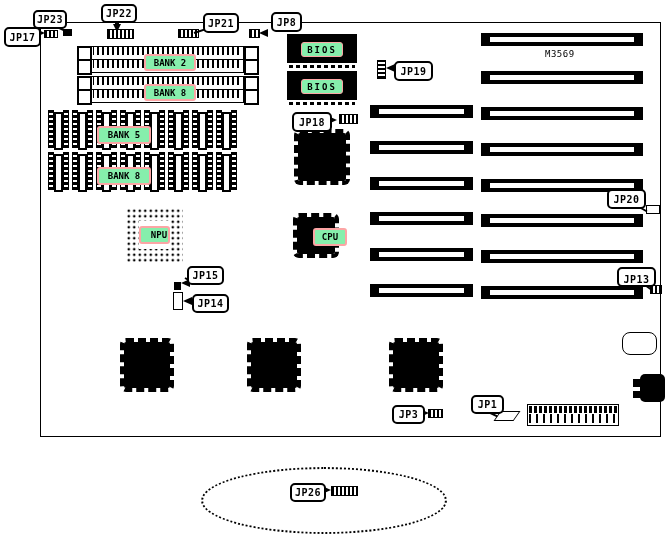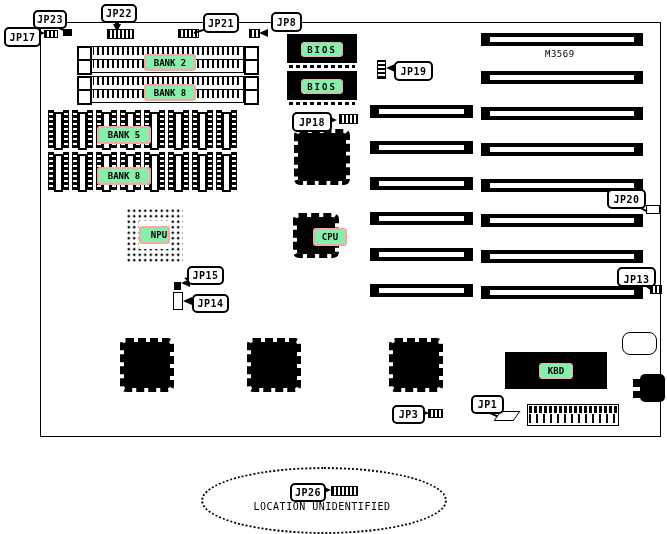--- a/index.html
+++ b/index.html
@@ -290,25 +290,20 @@
   <div class="abs co" style="left:617px;top:267px;width:35px;height:16px;align-items:flex-end;">
       <span>JP13</span>
     </div>
   <div class="abs lead" style="left:642px;top:282px;width:13px;transform:rotate(35deg);"></div>
   <div class="abs jmp-h" style="left:650px;top:285px;width:10px;height:7px;"></div>
 
   <div class="abs qfp" style="left:120px;top:338px;width:46px;height:46px;"></div>
   <div class="abs qfp" style="left:247px;top:338px;width:46px;height:46px;"></div>
   <div class="abs qfp" style="left:389px;top:338px;width:46px;height:46px;"></div>
 
-  <div class="abs bios" style="left:505px;top:352px;width:102px;height:37px;">
-    <div class="lblbox" style="position:absolute;left:34px;top:11px;width:32px;height:14px;border-width:1px;">
-        <span>KBD</span>
-      </div>
-  </div>
 
   <div class="abs" style="left:622px;top:332px;width:33px;height:21px;border:1.5px solid #000;border-radius:8px;z-index:1;"></div>
 
   <div class="abs" style="left:640px;top:374px;width:25px;height:28px;background:#000;border-radius:5px;z-index:1;"></div>
   <div class="abs jmp-s" style="left:633px;top:379px;width:8px;height:8px;"></div>
   <div class="abs jmp-s" style="left:633px;top:391px;width:8px;height:7px;"></div>
 
   <div class="abs pwr" style="left:527px;top:404px;width:90px;height:20px;">
     <div class="top"></div>
     <div class="teeth"></div>
@@ -325,15 +320,14 @@
     </div>
   <div class="abs arr-r" style="left:420px;top:409px;"></div>
   <div class="abs jmp-h" style="left:428px;top:409px;width:13px;height:7px;"></div>
 
   <div class="abs ellipse" style="left:201px;top:467px;width:242px;height:63px;"></div>
   <div class="abs co" style="left:290px;top:483px;width:32px;height:15px;">
       <span>JP26</span>
     </div>
   <div class="abs arr-r" style="left:322px;top:486px;"></div>
   <div class="abs jmp-h" style="left:331px;top:486px;width:25px;height:8px;"></div>
-  <div class="abs plaintext" style="left:201px;top:501px;width:242px;text-align:center;"><span>LOCATION UNIDENTIFIED</span></div>
 
 </div>
 
 </body></html>

